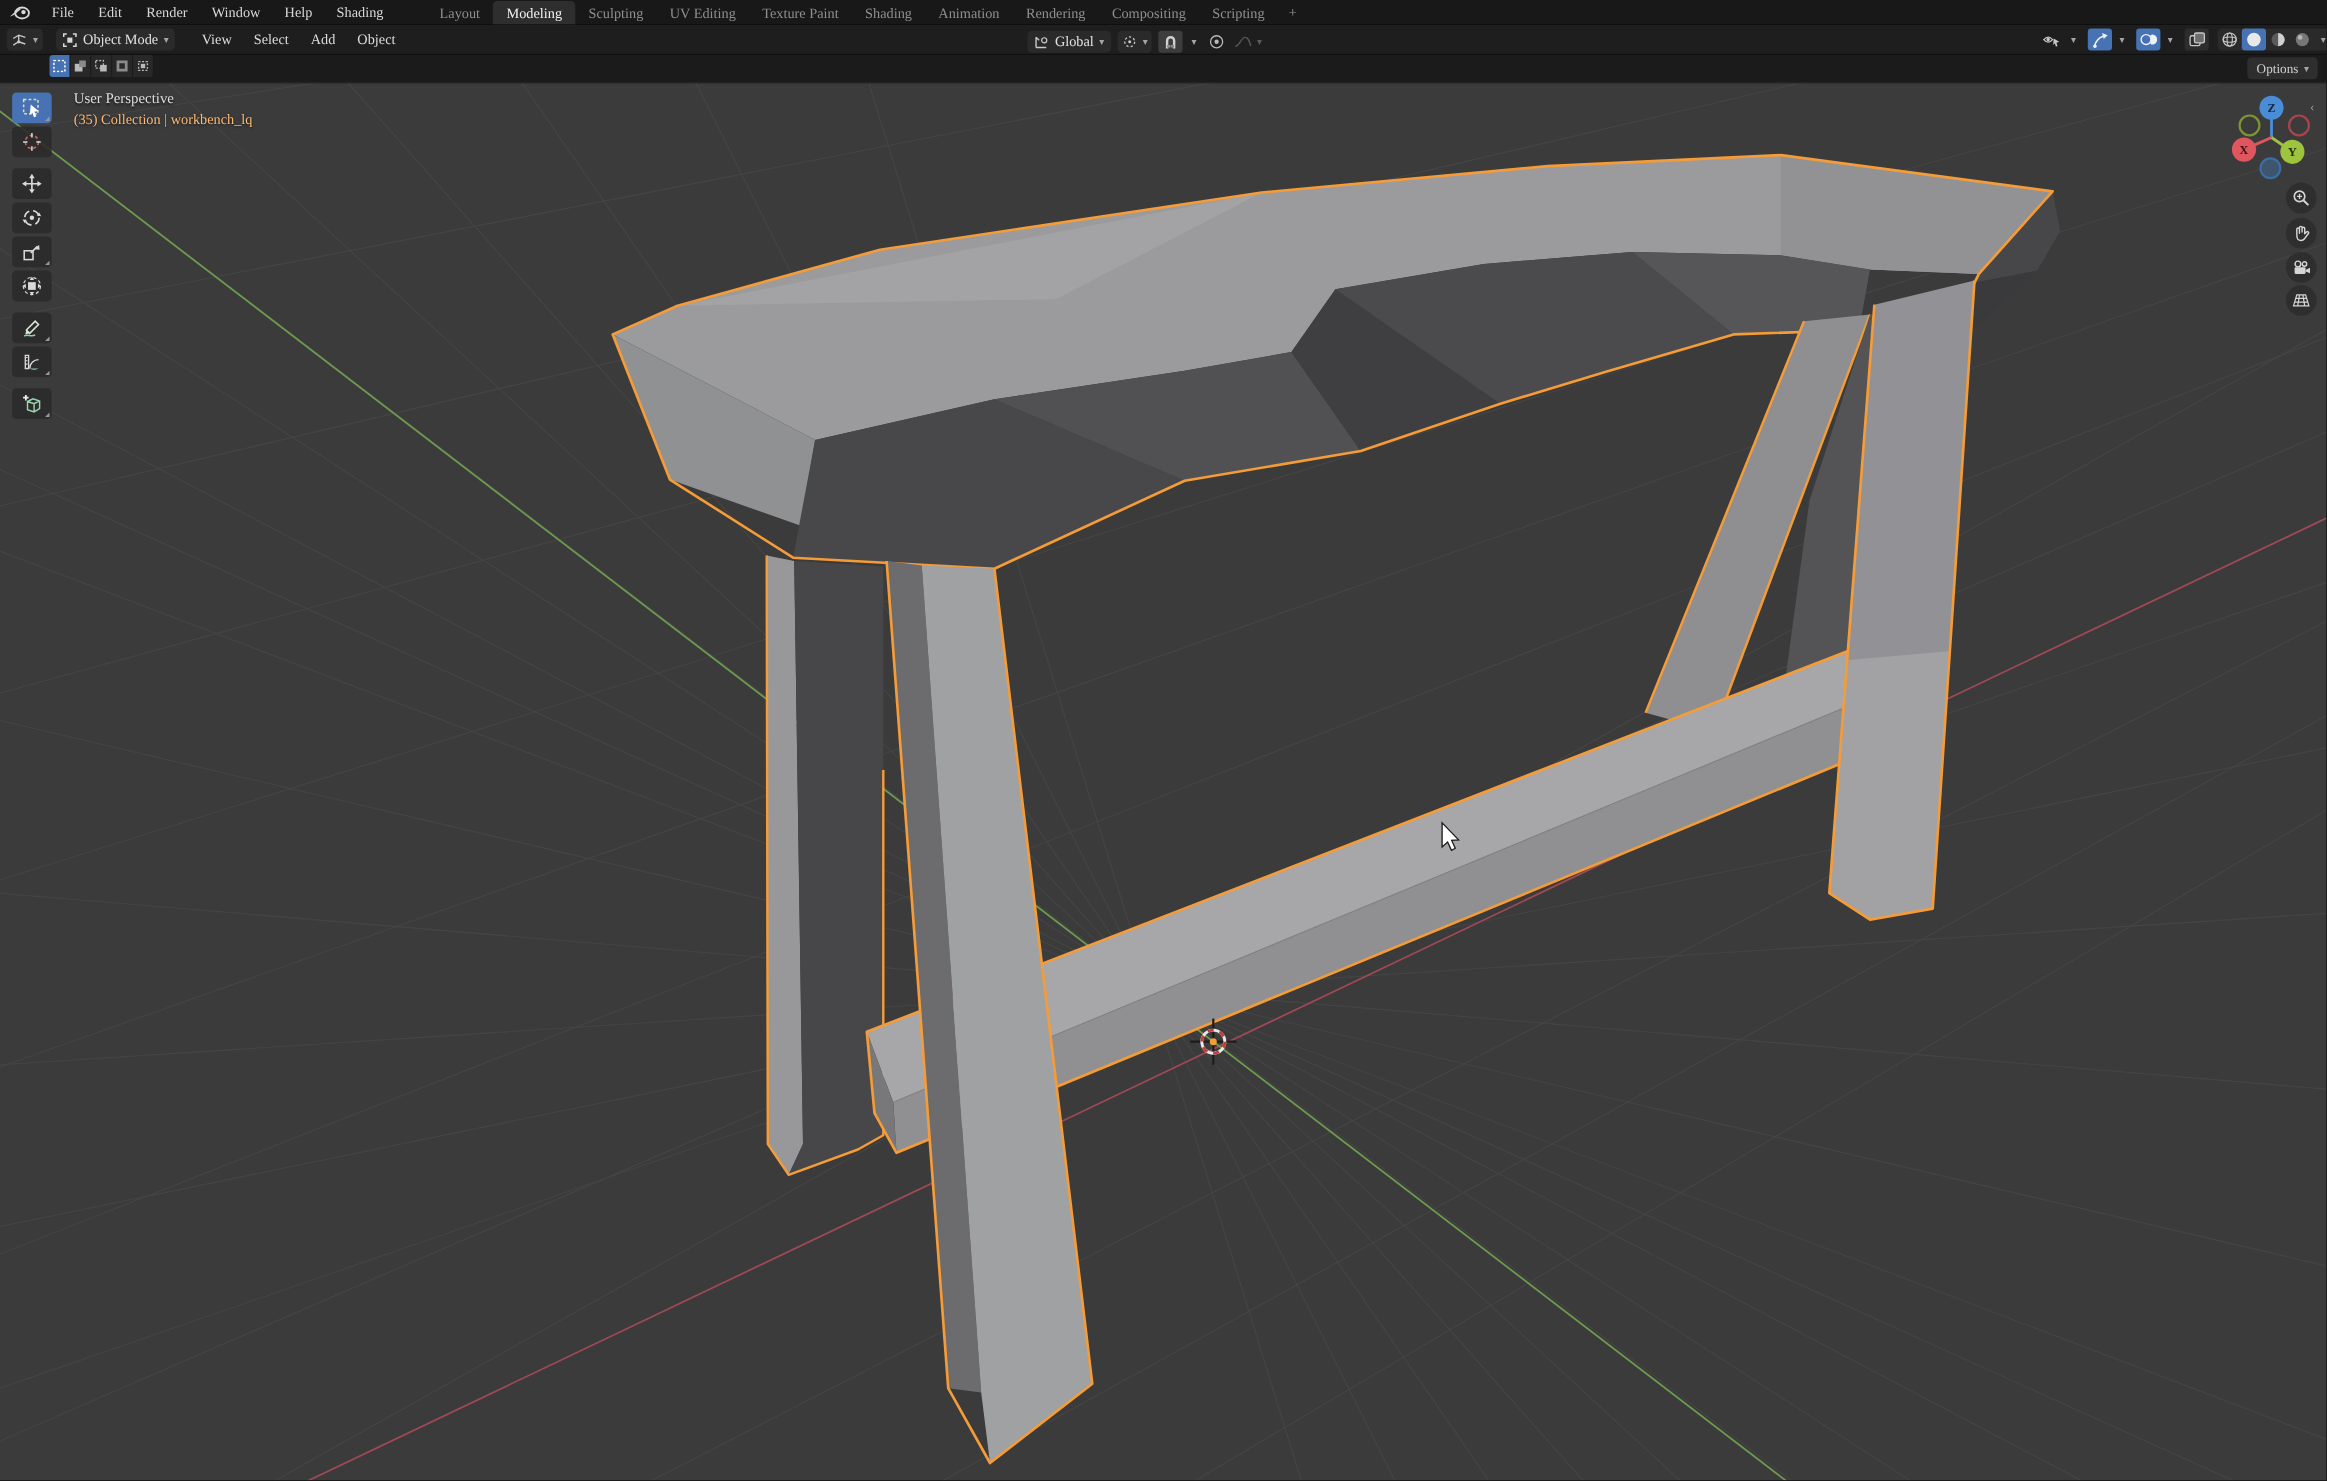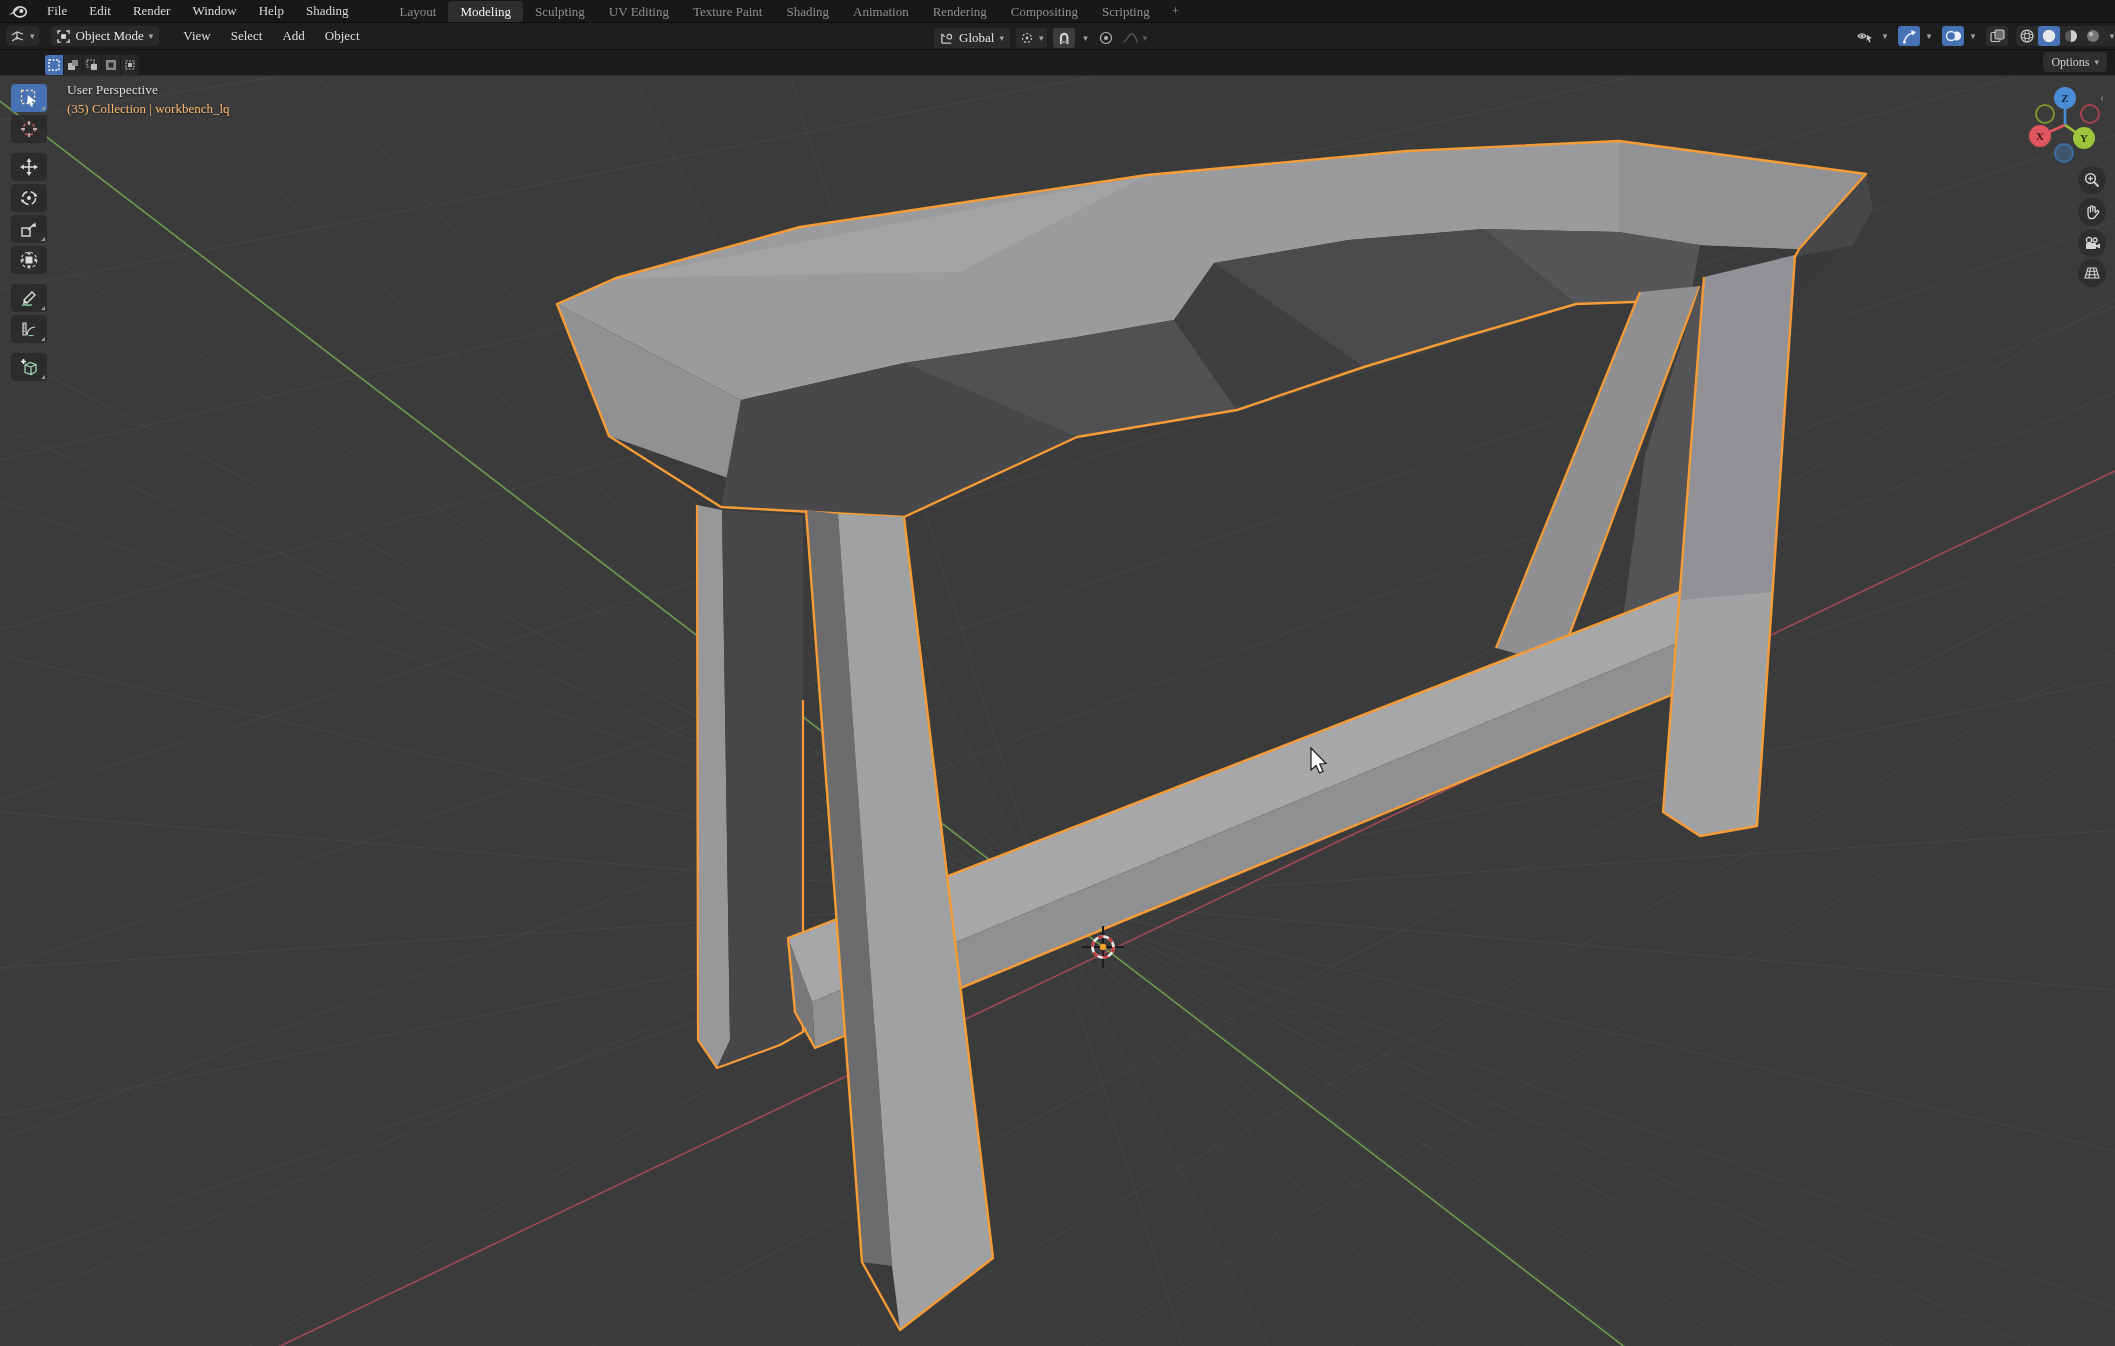--- a/index.html
+++ b/index.html
@@ -25,21 +25,21 @@
   .spacer{flex:1;}
   .hgroup{display:flex;align-items:center;}
   .iconbtn{display:flex;align-items:center;justify-content:center;width:22px;height:20px;
            border-radius:3px;margin-left:2px;}
   .iconbtn.on{background:#4772b3;}
   .seg{display:flex;align-items:center;background:#2a2a2a;border-radius:4px;margin-left:8px;height:20px;}
   .seg .iconbtn{margin:0;border-radius:3px;}
   .dim{opacity:.45;}
   
   #tsettings{position:absolute;left:0;top:50px;width:100%;height:25px;background:#1b1b1b;
-             border-bottom:1px solid #2e2e2e;display:flex;align-items:flex-end;font-size:12px;}
+             border-bottom:1px solid #2e2e2e;display:flex;align-items:flex-start;font-size:12px;}
   .selmode{display:flex;margin-left:45px;}
   .smbtn{width:18px;height:20px;background:#282828;display:flex;align-items:center;
          justify-content:center;border-right:1px solid #1b1b1b;}
   .smbtn:first-child{border-radius:3px 0 0 3px;}
   .smbtn:last-child{border-radius:0 3px 3px 0;border-right:none;}
   .smbtn.on{background:#4772b3;}
   #optionsbtn{position:absolute;right:8px;top:2px;height:20px;background:#2e2e2e;border-radius:4px;
               display:flex;align-items:center;padding:0 8px;color:#d0d0d0;}
   
   #viewport{position:absolute;left:0;top:76px;width:2115px;height:1270px;background:#3b3b3b;overflow:hidden;}

